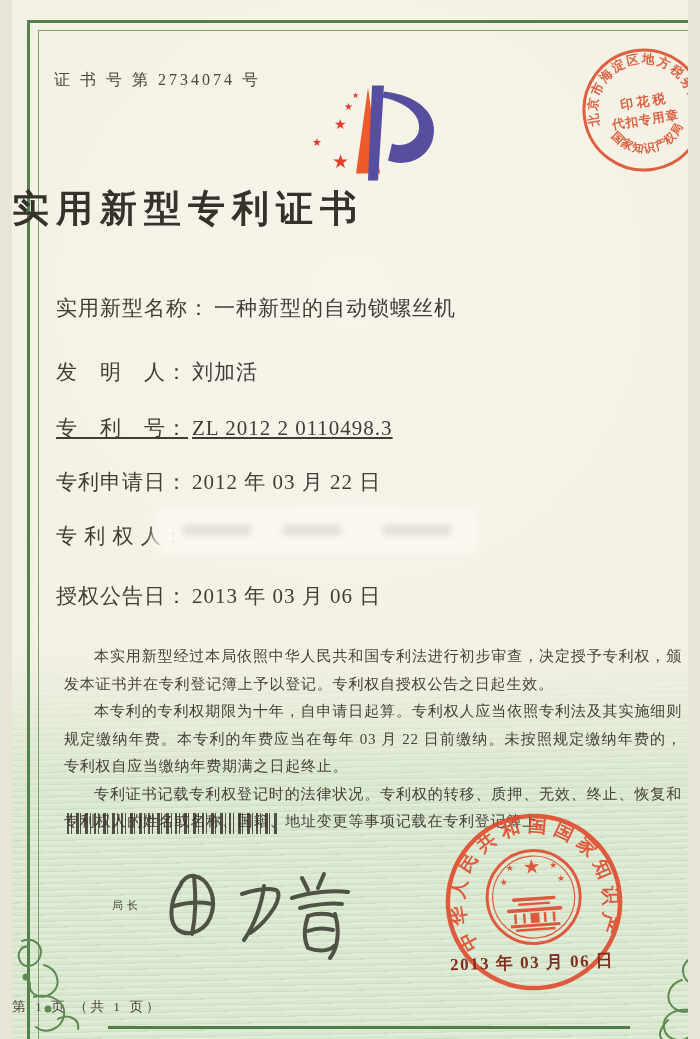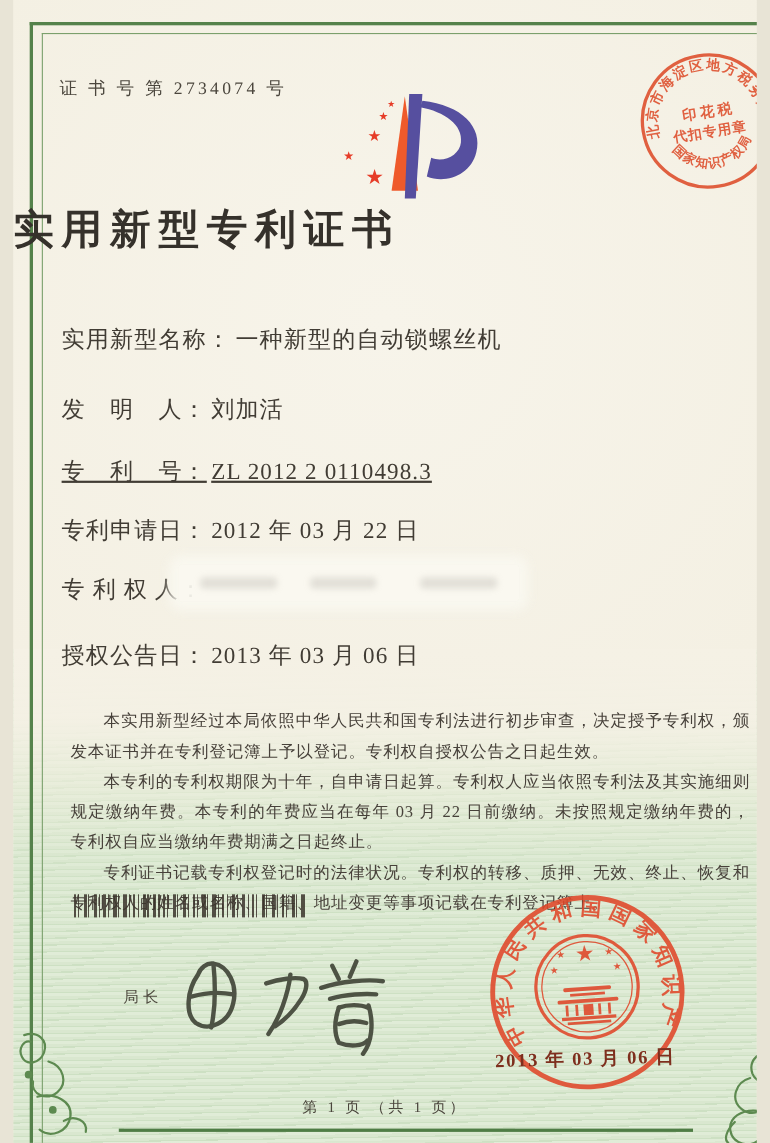--- a/index.html
+++ b/index.html
@@ -22,28 +22,28 @@
   .redact{position:absolute;left:150px;top:513px;width:310px;height:34px;
           background:rgba(250,248,241,.92);box-shadow:0 0 10px 8px rgba(250,248,241,.9);border-radius:4px;}
   .redact .smudge{position:absolute;top:12px;height:10px;background:rgba(150,148,140,.25);filter:blur(3px);border-radius:4px;}
   .paras{position:absolute;left:52px;top:616px;width:618px;margin-top:27px;}
   .paras p{margin:0;text-indent:2em;font-size:15px;line-height:27.5px;color:#47413a;
            letter-spacing:.8px;text-align:justify;}
   .barcode{position:absolute;left:55px;top:813px;width:212px;height:21px;opacity:.85;
      background:repeating-linear-gradient(90deg,#3a332b 0 2px,transparent 2px 4px,#3a332b 4px 5px,
        transparent 5px 9px,#3a332b 9px 12px,transparent 12px 13px,#3a332b 13px 14px,transparent 14px 18px,
        #3a332b 18px 21px,transparent 21px 23px,#3a332b 23px 24px,transparent 24px 27px);}
-  .sig-title{position:absolute;left:100px;top:898px;font-size:14px;letter-spacing:4px;color:#4c483d;}
+  .sig-title{position:absolute;left:100px;top:898px;font-size:11px;letter-spacing:4px;color:#4c483d;}
   .sig-svg{position:absolute;left:138px;top:856px;}
   .seal{position:absolute;opacity:.88;}
   .tax-seal{left:562px;top:40px;transform:rotate(-9deg);}
   .sipo-seal{left:428px;top:808px;transform:rotate(-4deg);}
   .issue-date{position:absolute;left:438px;top:951px;font-size:17px;font-weight:bold;letter-spacing:1.5px;
               color:#7e2f1e;transform:rotate(-1.5deg);z-index:6;}
-  .footer{position:absolute;left:0;right:0;top:998px;text-align:center;font-size:13.5px;
+  .footer{position:absolute;left:0;right:0;top:998px;font-size:13.5px;
           letter-spacing:3px;color:#4a453c;}
   .bottom-line{position:absolute;left:96px;top:1026px;width:522px;height:3px;background:#4f7d45;}
   .orn{position:absolute;}
   .vh{position:absolute;width:1px;height:1px;overflow:hidden;clip:rect(0 0 0 0);}
   svg text{font-family:"Liberation Serif","DejaVu Serif",serif;}
 </style>
 </head>
 <body>
 
 <div class="page">

